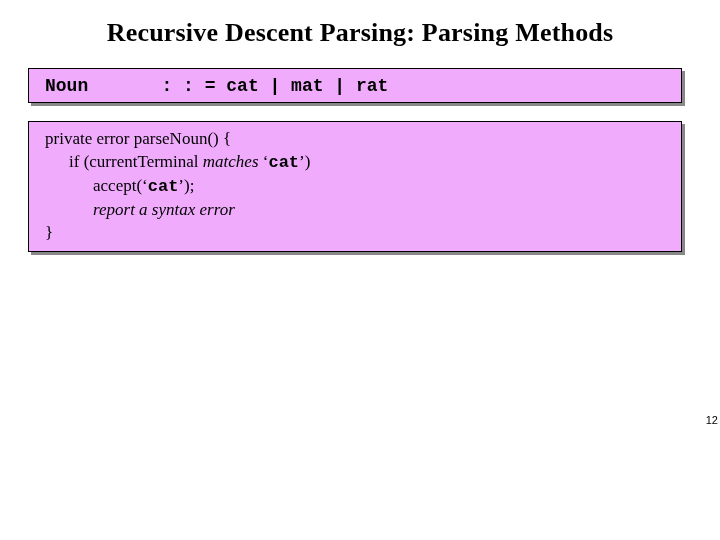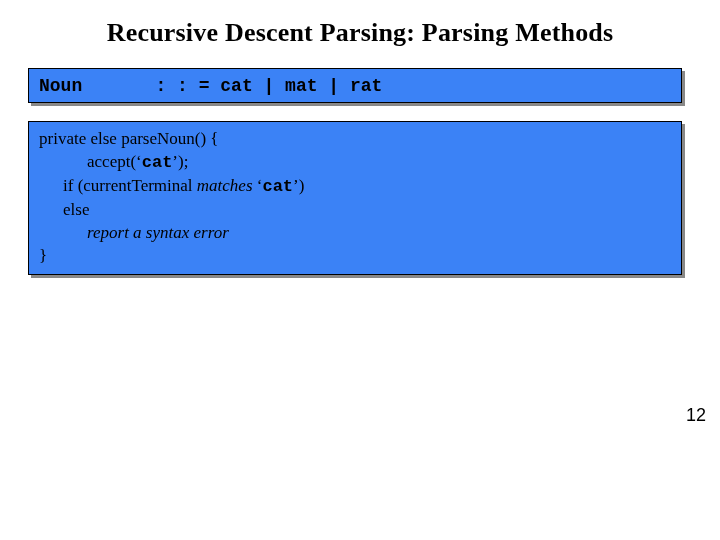--- a/index.html
+++ b/index.html
@@ -23,78 +23,77 @@
   .title {
     font-size: 26px;
     font-weight: bold;
     text-align: center;
     margin: 0 0 20px 0;
     letter-spacing: 0.2px;
   }
   .box {
     border: 1px solid #000;
     position: relative;
-    background: #3b82f6;
+    background: #f0abfc;
     box-shadow: 3px 3px 0 0 #888;
     margin: 8px 16px 18px 6px;
-    padding: 6px 10px;
+    padding: 6px 16px;
   }
   .grammar-box {
     font-size: 18px;
   }
   .code-box {
     font-size: 17px;
     line-height: 1.35;
   }
   .mono {
     font-family: "Courier New", Courier, monospace;
     font-weight: bold;
   }
   .ital {
     font-style: italic;
   }
   .indent1 { padding-left: 24px; display: block; }
   .indent2 { padding-left: 48px; display: block; }
   .page-num {
     position: absolute;
-    right: 14px;
+    right: 2px;
     bottom: 6px;
-    font-size: 18px;
+    font-size: 11px;
     font-family: Arial, sans-serif;
   }
   .codeline { display: block; }
   .lhs { display: inline-block; min-width: 112px; }
 </style>
 </head>
 <body>
 
 <div class="slide">
 
   <h1 class="title">Recursive Descent Parsing: Parsing Methods</h1>
 
   <div class="box grammar-box">
     <span class="mono lhs">Noun</span>
     <span class="mono">: : = cat | mat | rat</span>
   </div>
 
   <div class="box code-box">
 
     <span class="codeline">
-      <span>private else </span><span>parseNoun() {</span>
+      <span>private error </span><span>parseNoun() {</span>
     </span>
 
+    <span class="codeline indent1">
+      <span>if (</span><span>currentTerminal</span><span class="ital"> matches </span><span> ‘</span><span class="mono">cat</span><span>’)</span>
+    </span>
     <span class="codeline indent2">
       <span>accept(‘</span><span class="mono">cat</span><span>’);</span>
-    </span>
-    <span class="codeline indent1">
-      <span>if (</span><span>currentTerminal</span><span class="ital"> matches </span><span> ‘</span><span class="mono">cat</span><span>’)</span>
     </span>
 
 
 
-    <span class="codeline indent1">else</span>
     <span class="codeline indent2 ital">report a syntax error</span>
 
     <span class="codeline">}</span>
   </div>
 
   <div class="page-num">12</div>
 </div>
 
 </body></html>

